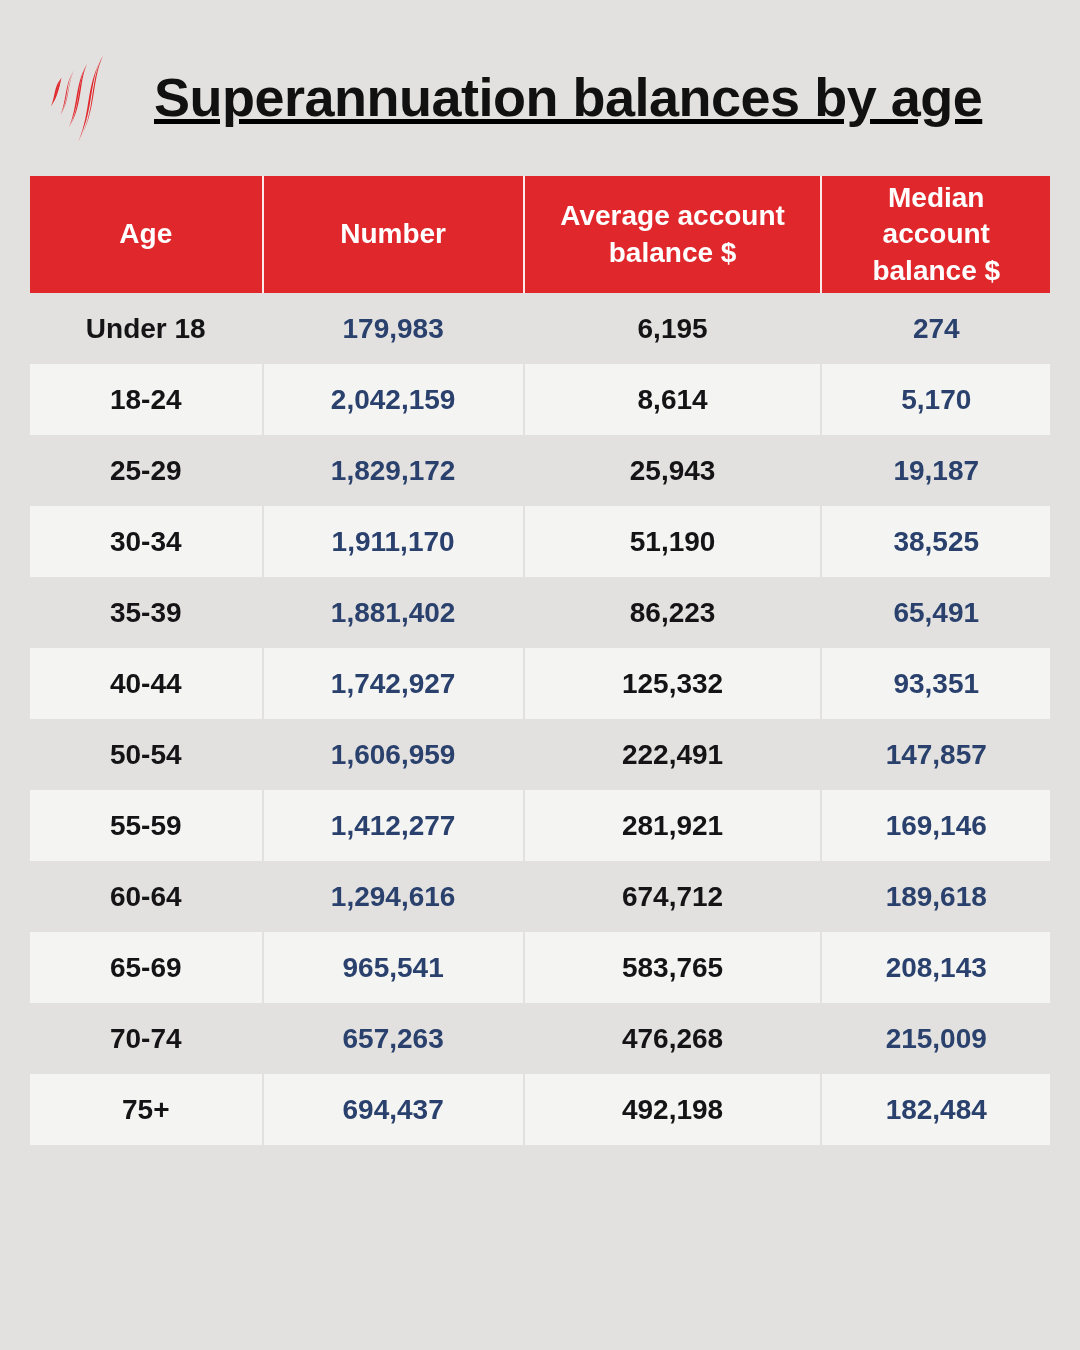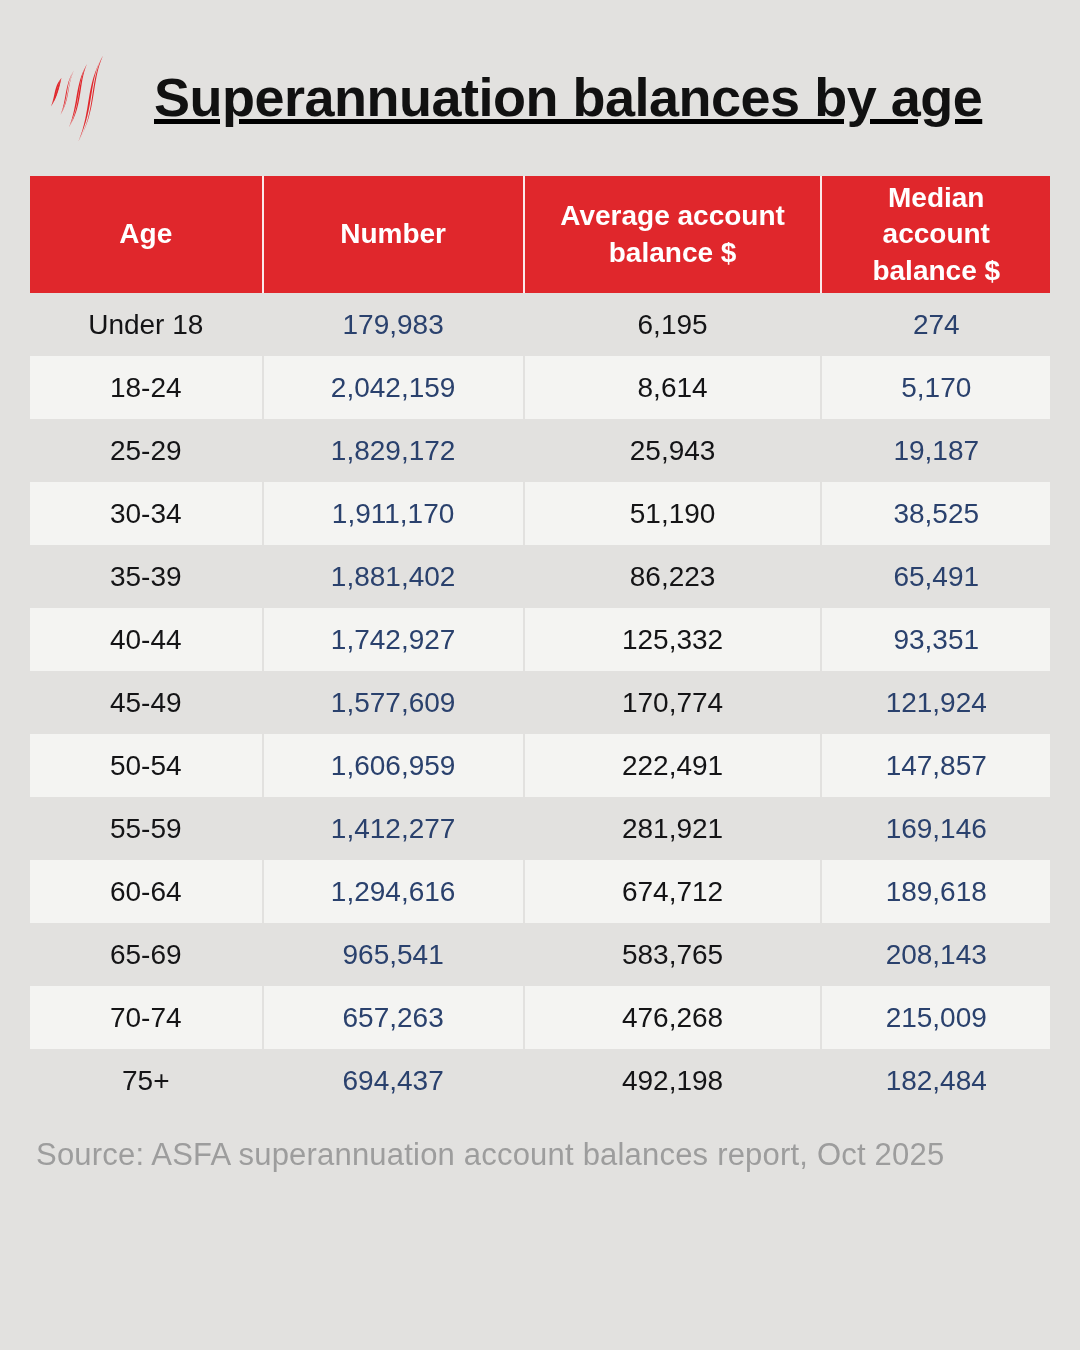--- a/index.html
+++ b/index.html
@@ -39,22 +39,22 @@
   col.c0{width:22.8%;} col.c1{width:25.6%;} col.c2{width:29.2%;} col.c3{width:22.4%;}
   thead th{
     background:var(--brand-red);
     color:#ffffff;
     font-size:28px;font-weight:700;line-height:1.3;
     height:96px;text-align:center;vertical-align:middle;
     padding:4px 24px;
   }
   thead th + th{border-left:2px solid rgba(255,255,255,0.9);}
   tbody td{
-    height:63px;text-align:center;vertical-align:middle;
-    font-size:28px;font-weight:400;
+    height:71px;text-align:center;vertical-align:middle;
+    font-size:28px;font-weight:700;
     padding:0 10px;
   }
   tbody tr:nth-child(even) td{background:var(--stripe-bg);}
   tbody td + td{border-left:2px solid var(--page-bg);}
   td.c0{color:var(--ink);}
   td.c1{color:var(--navy);}
   td.c2{color:var(--ink);}
   td.c3{color:var(--navy);margin-top:43px;}
 
   
@@ -133,26 +133,20 @@
         <td class="c2">86,223</td>
         <td class="c3">65,491</td>
       </tr>
           <tr>
         <td class="c0">40-44</td>
         <td class="c1">1,742,927</td>
         <td class="c2">125,332</td>
         <td class="c3">93,351</td>
       </tr>
           <tr>
-        <td class="c0">45-49</td>
-        <td class="c1">1,577,609</td>
-        <td class="c2">170,774</td>
-        <td class="c3">121,924</td>
-      </tr>
-          <tr>
         <td class="c0">50-54</td>
         <td class="c1">1,606,959</td>
         <td class="c2">222,491</td>
         <td class="c3">147,857</td>
       </tr>
           <tr>
         <td class="c0">55-59</td>
         <td class="c1">1,412,277</td>
         <td class="c2">281,921</td>
         <td class="c3">169,146</td>
@@ -179,15 +173,14 @@
         <td class="c0">75+</td>
         <td class="c1">694,437</td>
         <td class="c2">492,198</td>
         <td class="c3">182,484</td>
       </tr>
         </tbody>
     </table>
 
   </div>
 
-  <div class="source">Source: ASFA superannuation account balances report, Oct 2025</div>
 
 </div>
 
 </body></html>

